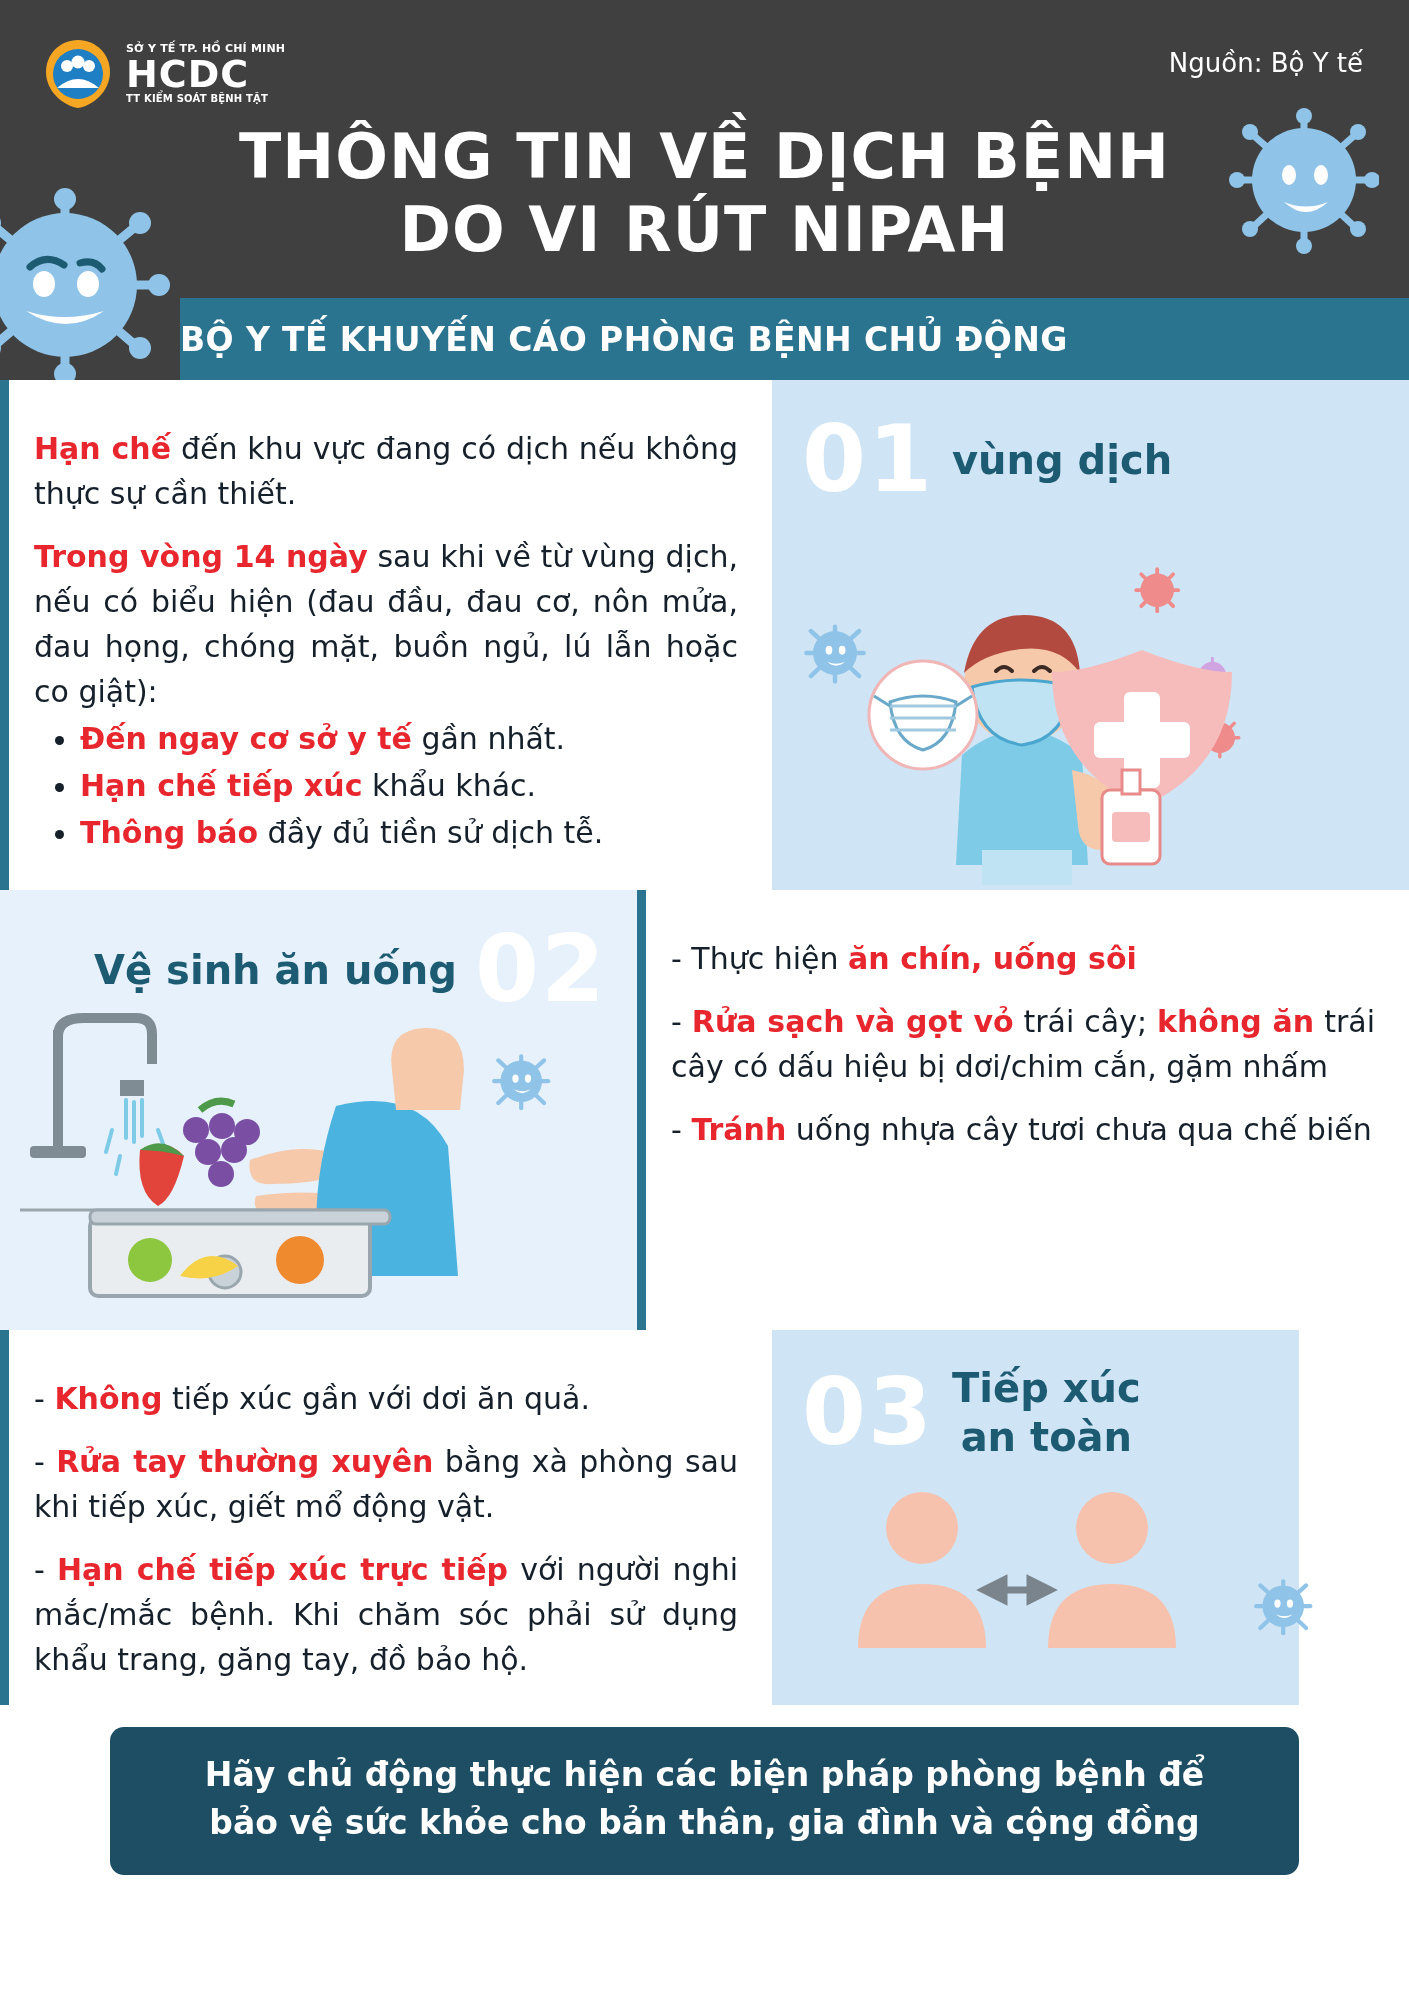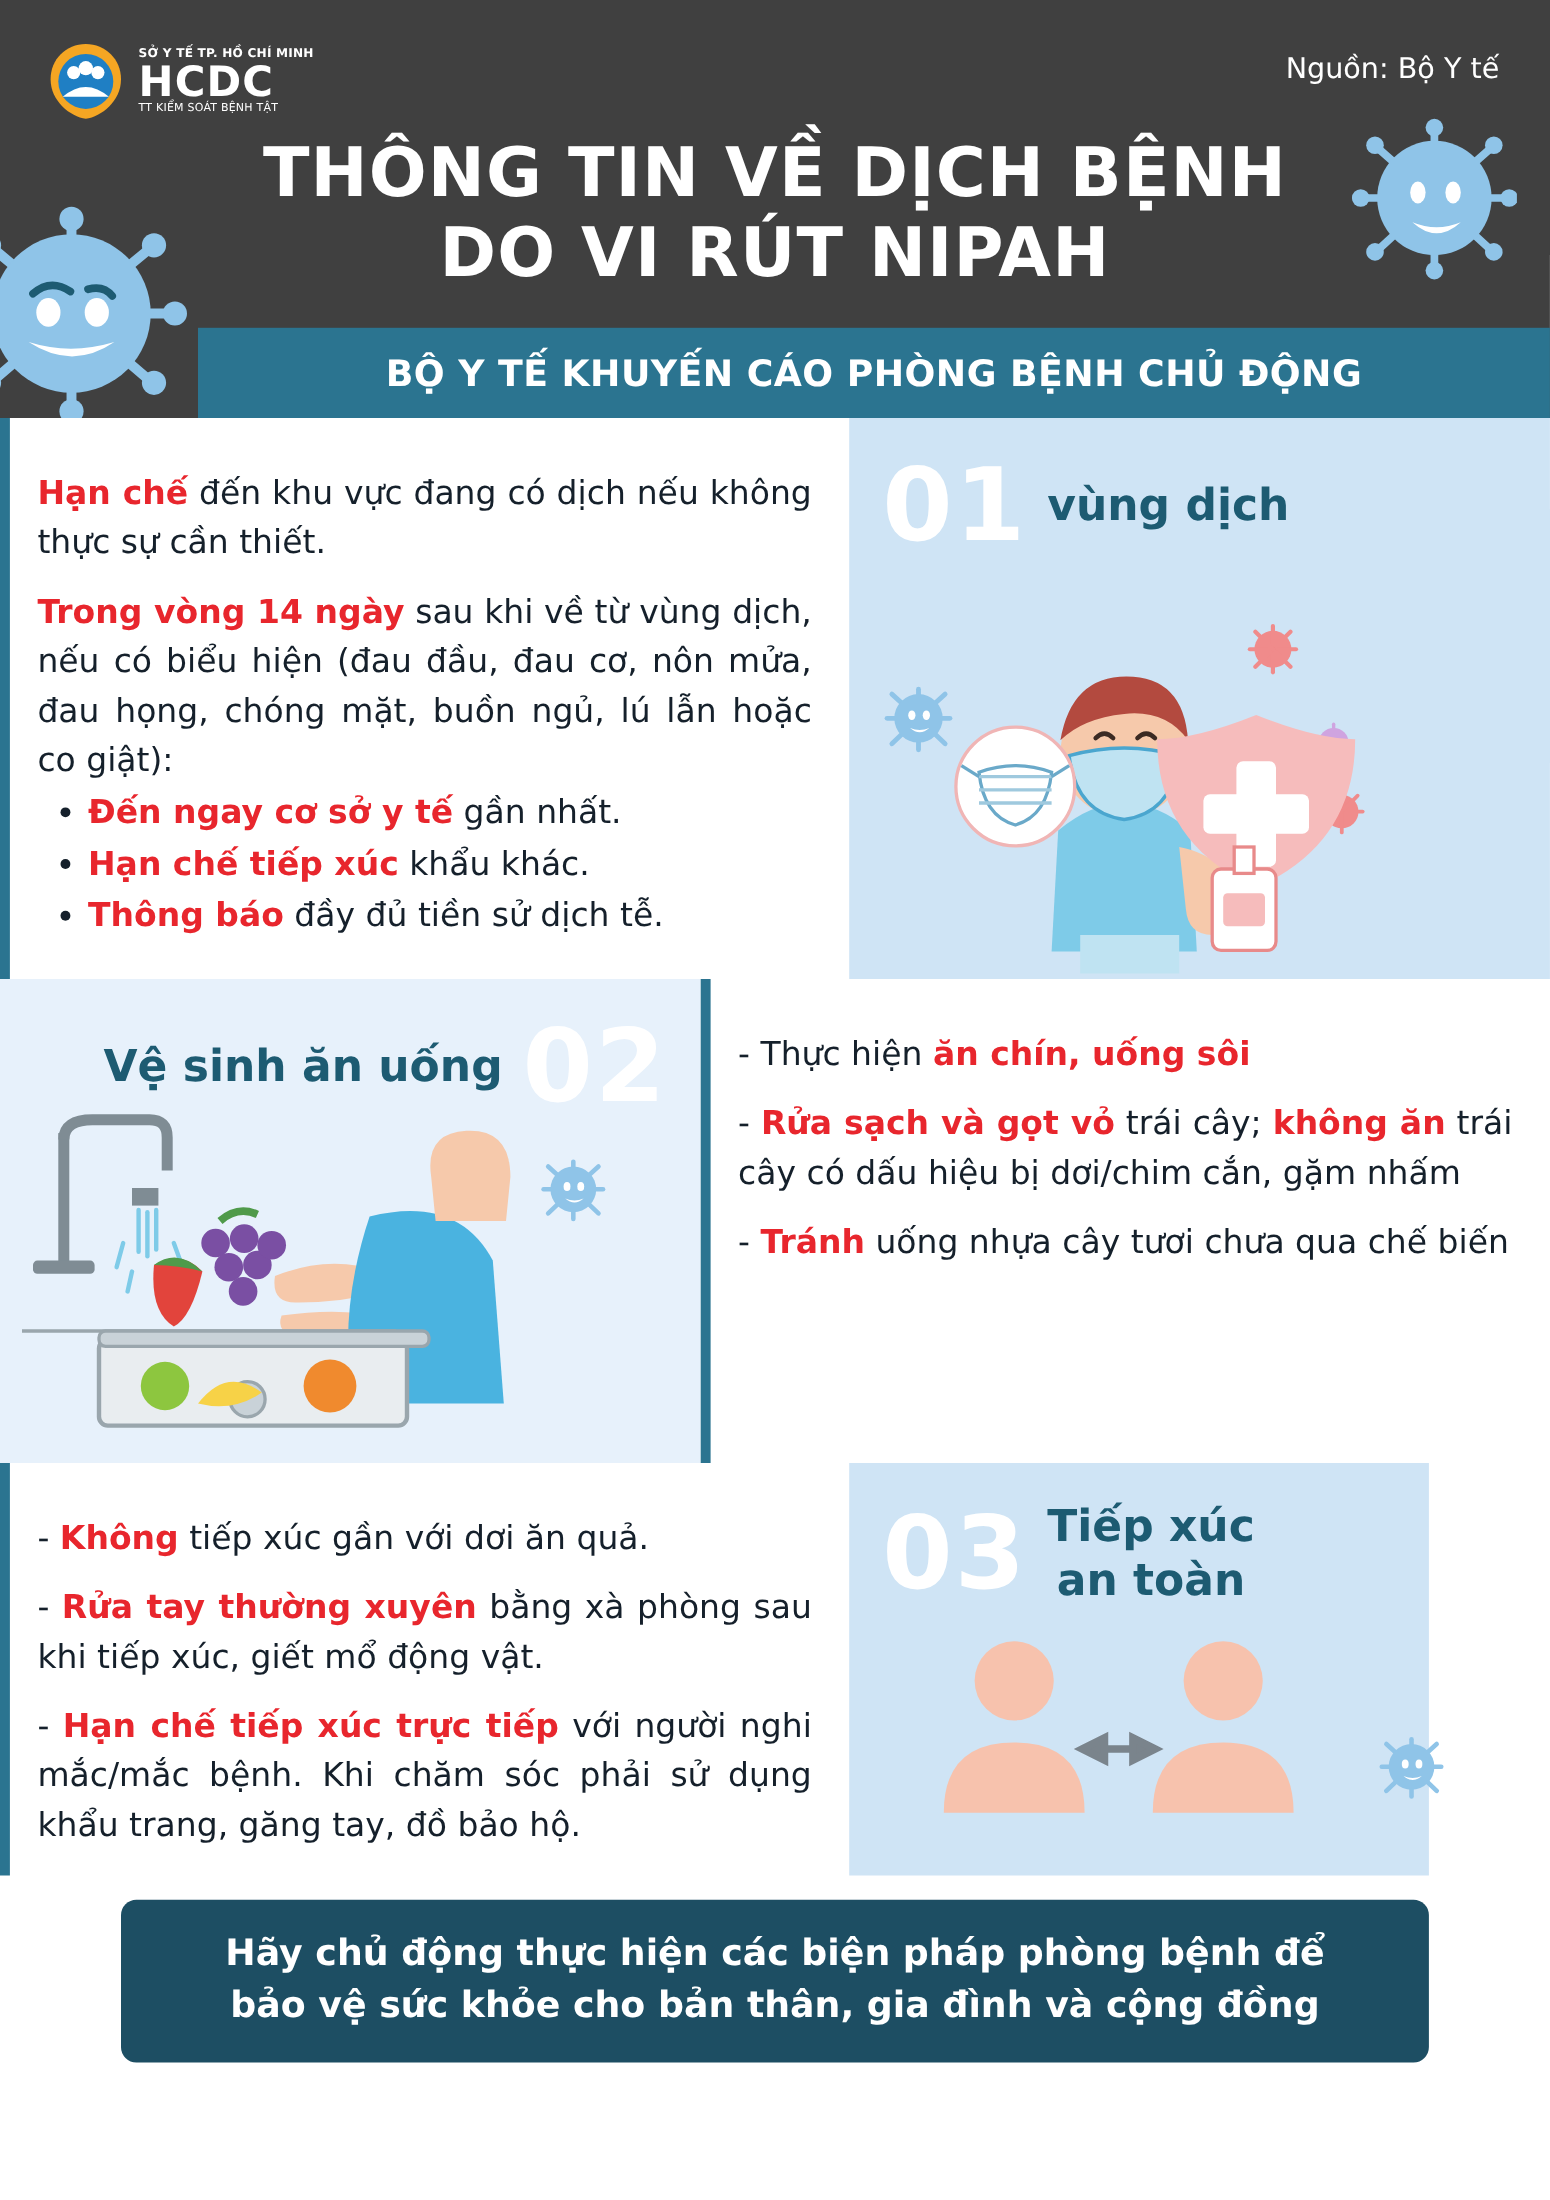--- a/index.html
+++ b/index.html
@@ -32,21 +32,21 @@
   .logo-mark {
     width: 76px; height: 76px;
     position: relative;
   }
   .logo-text {
     color: #ffffff;
     line-height: 1.05;
   }
   .logo-text .l1 { font-size: 11px; letter-spacing: .2px; font-weight: 600; }
   .logo-text .l2 { font-size: 38px; font-weight: 800; letter-spacing: 1px; }
-  .logo-text .l3 { font-size: 10px; font-weight: 400; letter-spacing: .2px; }
+  .logo-text .l3 { font-size: 10px; font-weight: 700; letter-spacing: .2px; }
 
   .source {
     position: absolute;
     right: 46px;
     top: 48px;
     color: #ffffff;
     font-size: 26px;
   }
   .title {
     position: absolute;
@@ -63,21 +63,20 @@
   }
   .subbar {
     position: absolute;
     left: 180px;
     right: 0;
     bottom: 0;
     height: 82px;
     background: #2b7490;
     display: flex;
     align-items: center;
-    justify-content: center;
     z-index: 5;
   }
   .subbar span {
     color: #ffffff;
     font-size: 33px;
     font-weight: 800;
     text-transform: uppercase;
     letter-spacing: .4px;
   }
 

